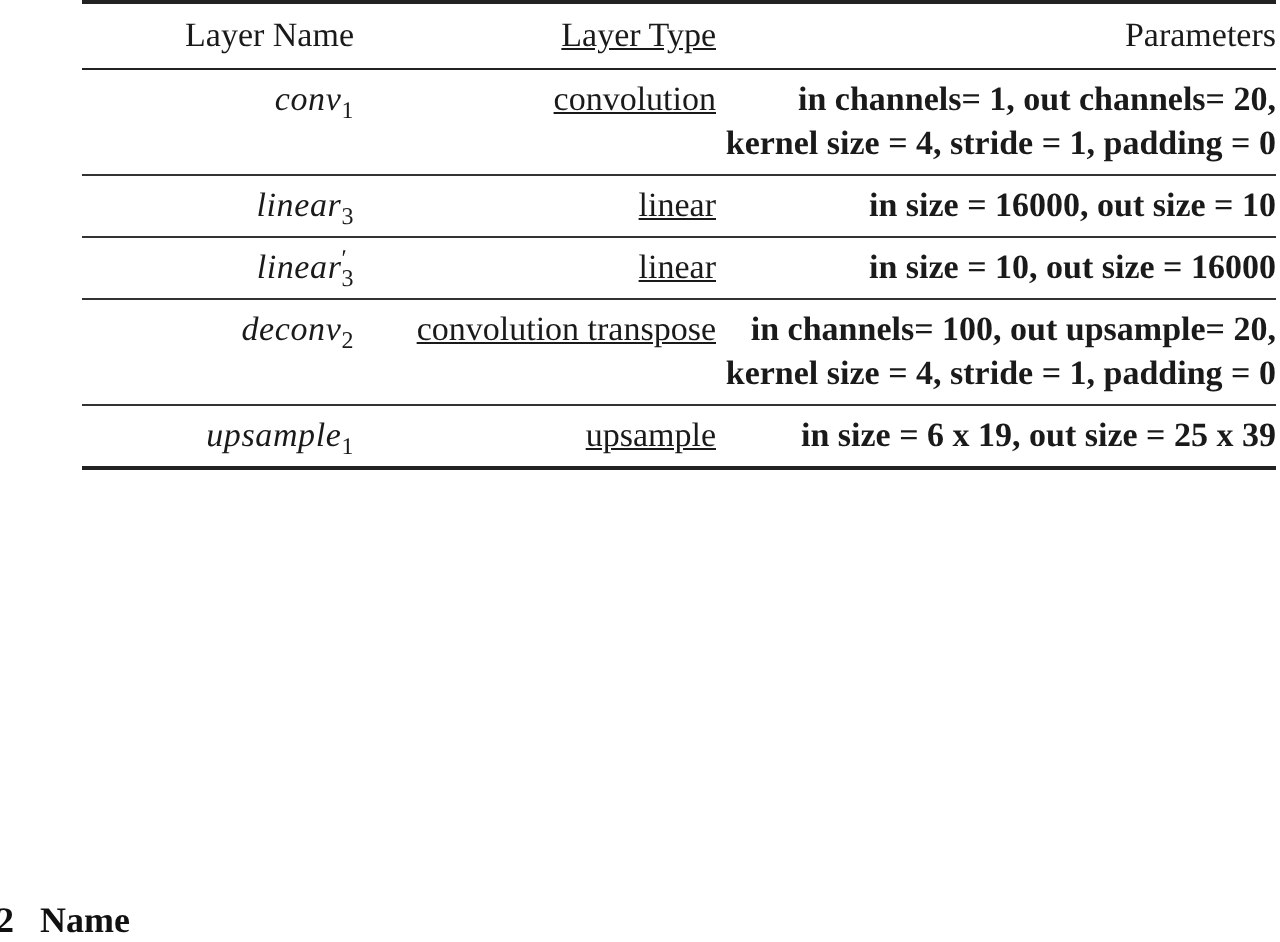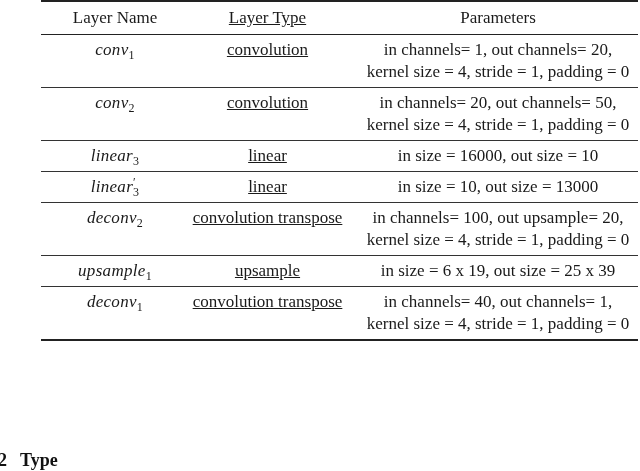--- a/index.html
+++ b/index.html
@@ -10,35 +10,35 @@
   }
   .table-wrap {
     position: absolute; left: 41px; top: 0; width: 597px;
   }
   table {
     border-collapse: collapse; width: 100%;
     font-size: 17px; line-height: 22px;
   }
   table.booktabs { border-top: 2px solid #222; border-bottom: 2px solid #222; }
   th, td {
-    text-align: center; vertical-align: top; padding: 4px 0 4px 0;
+    text-align: right; vertical-align: top; padding: 4px 0 4px 0;
     font-weight: normal;
   }
   thead th { padding-top: 5px; padding-bottom: 5px; }
   thead tr { border-bottom: 1.5px solid #222; }
   tbody tr { border-bottom: 1.5px solid #333; margin-top: 32px; }
   tbody tr:last-child { border-bottom: none; }
   .c1 { width: 124px; padding-left: 12px; }
   .c2 { width: 181px; text-decoration: underline; }
   .c3 { }
   .math { font-family: "Liberation Serif", "DejaVu Serif", serif; font-style: italic; letter-spacing: 0.3px; }
   .math sub { font-style: normal; font-size: 12px; vertical-align: -4px; line-height: 0; }
   .math sup { font-style: normal; font-size: 12px; vertical-align: 6px; line-height: 0; }
   .prime-wrap { position: relative; display: inline-block; }
-  .param-line { display: block; white-space: nowrap; }
+  .param-line { display: block; white-space: nowrap; font-weight: bold; }
   .section-heading {
     position: absolute; left: -2px; top: 450px;
     font-family: "Liberation Serif", "DejaVu Serif", serif;
     font-weight: bold; font-size: 18px; color: #111;
   }
   .section-heading .num { display: inline-block; width: 22px; }
 </style>
 </head>
 <body>
 
@@ -54,63 +54,47 @@
     <tbody id="tbody">
         <tr>
           <td class="c1"><span class="math"><span>conv</span><sub>1</sub></span></td>
           <td class="c2">convolution</td>
           <td class="c3">
             <span class="param-line">in channels= 1, out channels= 20,</span>
             <span class="param-line">kernel size = 4, stride = 1, padding = 0</span>
           </td>
         </tr>
         <tr>
-          <td class="c1"><span class="math"><span>conv</span><sub>2</sub></span></td>
-          <td class="c2">convolution</td>
-          <td class="c3">
-            <span class="param-line">in channels= 20, out channels= 50,</span>
-            <span class="param-line">kernel size = 4, stride = 1, padding = 0</span>
-          </td>
-        </tr>
-        <tr>
           <td class="c1"><span class="math"><span>linear</span><sub>3</sub></span></td>
           <td class="c2">linear</td>
           <td class="c3">
             <span class="param-line">in size = 16000, out size = 10</span>
           </td>
         </tr>
         <tr>
           <td class="c1"><span class="math"><span>linear</span><span class="prime-wrap"><sup>′</sup><sub style="margin-left: -3px;">3</sub></span></span></td>
           <td class="c2">linear</td>
           <td class="c3">
-            <span class="param-line">in size = 10, out size = 13000</span>
+            <span class="param-line">in size = 10, out size = 16000</span>
           </td>
         </tr>
         <tr>
           <td class="c1"><span class="math"><span>deconv</span><sub>2</sub></span></td>
           <td class="c2">convolution transpose</td>
           <td class="c3">
             <span class="param-line">in channels= 100, out upsample= 20,</span>
             <span class="param-line">kernel size = 4, stride = 1, padding = 0</span>
           </td>
         </tr>
         <tr>
           <td class="c1"><span class="math"><span>upsample</span><sub>1</sub></span></td>
           <td class="c2">upsample</td>
           <td class="c3">
             <span class="param-line">in size = 6 x 19, out size = 25 x 39</span>
           </td>
         </tr>
-        <tr>
-          <td class="c1"><span class="math"><span>deconv</span><sub>1</sub></span></td>
-          <td class="c2">convolution transpose</td>
-          <td class="c3">
-            <span class="param-line">in channels= 40, out channels= 1,</span>
-            <span class="param-line">kernel size = 4, stride = 1, padding = 0</span>
-          </td>
-        </tr>
       </tbody>
   </table>
 </div>
 
 <div class="section-heading">
-  <span class="num">2</span><span>Type</span>
+  <span class="num">2</span><span>Name</span>
 </div>
 
 </body></html>

